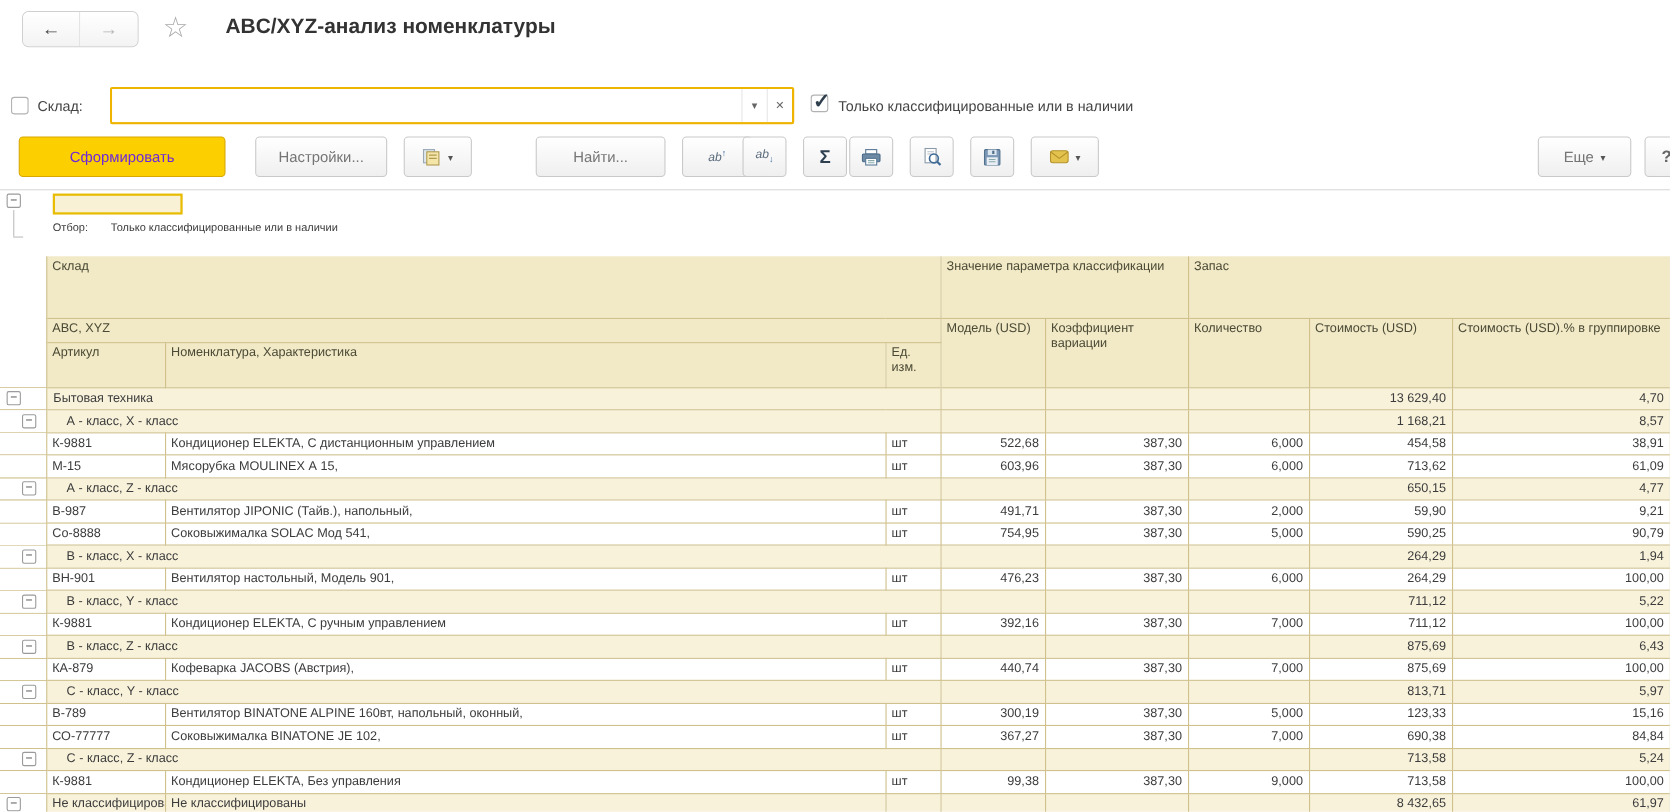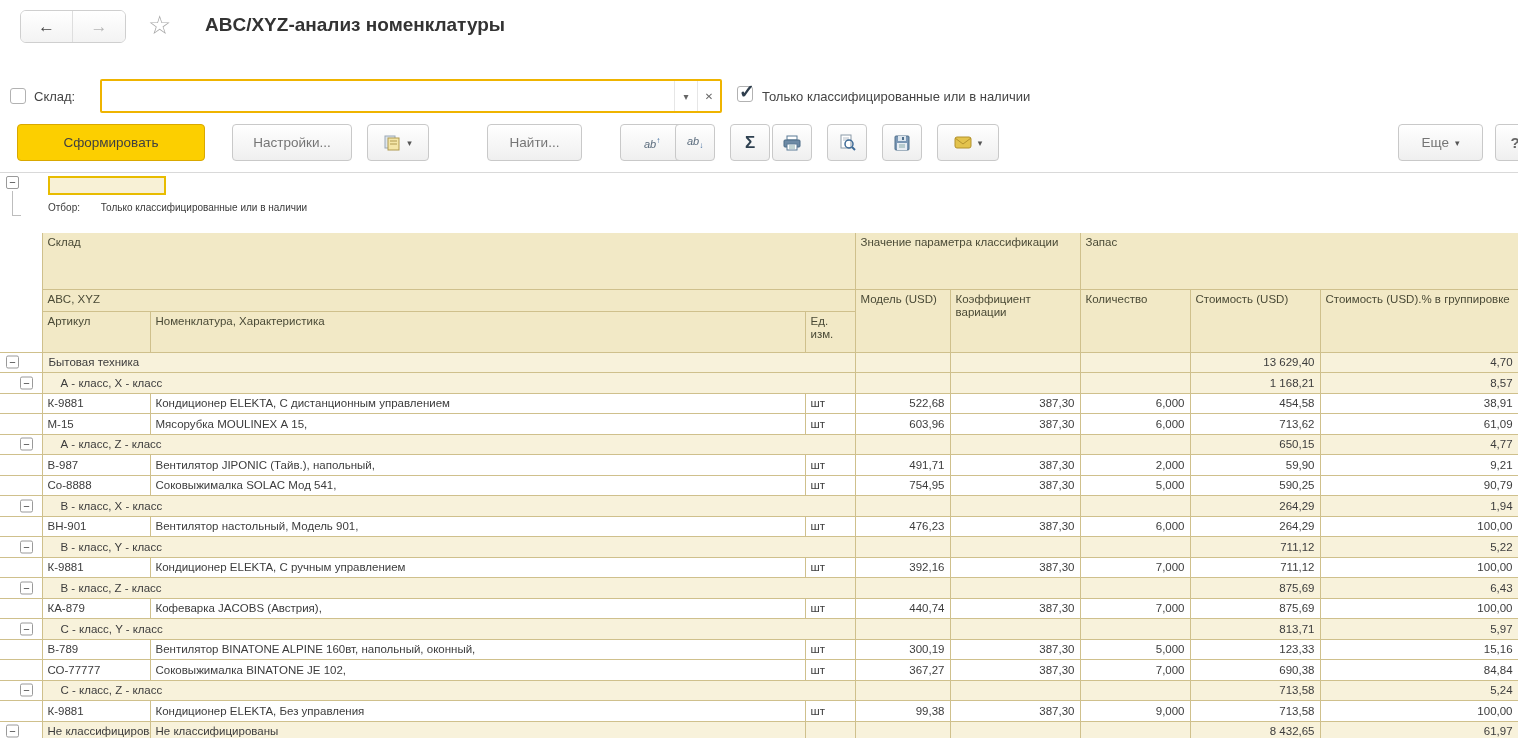--- a/index.html
+++ b/index.html
@@ -33,21 +33,21 @@
   .chk-class { left:737px; top:86px; }
   .chk-class .tick { position:absolute; left:1px; top:-7px; font-size:19px;
                      font-weight:bold; color:#2f3e4d; }
   .lbl-class { position:absolute; left:762px; top:89px; font-size:13px; color:#444; }
 
   
   .tbtn { position:absolute; top:124px; height:37px; border:1px solid #c9c9c9;
           border-radius:4px; background:linear-gradient(#ffffff,#efefef);
           color:#757575; font-size:13.5px; display:flex; align-items:center;
           justify-content:center; gap:6px; cursor:pointer; font-family:inherit; }
-  .tbtn.primary { background:#fccf00; border-color:#d9a800; color:#404040; }
+  .tbtn.primary { background:#fccf00; border-color:#d9a800; color:#6d28d9; }
   .caret { font-size:9px; color:#555; }
   .sigma-glyph { font-size:17px; font-weight:bold; color:#2e4050; }
   .help-glyph  { font-size:15px; font-weight:bold; color:#666; }
   .abicon { font-size:11px; color:#5a6b7c; font-style:italic; }
   .abicon sup, .abicon sub { font-size:8px; color:#3e6b9e; }
 
   
   .report-area { position:absolute; left:0; top:172px; width:1518px; height:566px;
                  overflow:hidden; border-top:1px solid #d9d9d9; }
   .pre-header { position:absolute; left:0; top:0; width:1518px; height:60px; }
@@ -128,21 +128,21 @@
   </button>
 <button class="tbtn" style="left:367px;width:62px;">
   <svg width="17" height="16" viewBox="0 0 17 16">
       <rect x="1" y="1" width="10" height="12" fill="#dfe6ec" stroke="#9aa8b5"></rect>
       <rect x="4" y="3" width="11" height="12" fill="#f4e6a8" stroke="#b09a50"></rect>
       <line x1="6" y1="6" x2="13" y2="6" stroke="#b09a50"></line>
       <line x1="6" y1="9" x2="13" y2="9" stroke="#b09a50"></line>
     </svg>
   <span class="caret">▾</span>
 </button>
-<button class="tbtn" style="left:487px;width:95px;">
+<button class="tbtn" style="left:487px;width:118px;">
     <span>Найти...</span>
   </button>
 <button class="tbtn" style="left:620px;width:64px;">
     <span class="abicon"><span>ab</span><sup>↑</sup></span>
   </button>
 <button class="tbtn" style="left:675px;width:40px;">
     <span class="abicon"><span>ab</span><sub>↓</sub></span>
   </button>
 <button class="tbtn" style="left:730px;width:40px;">
     <span class="sigma-glyph">Σ</span>

